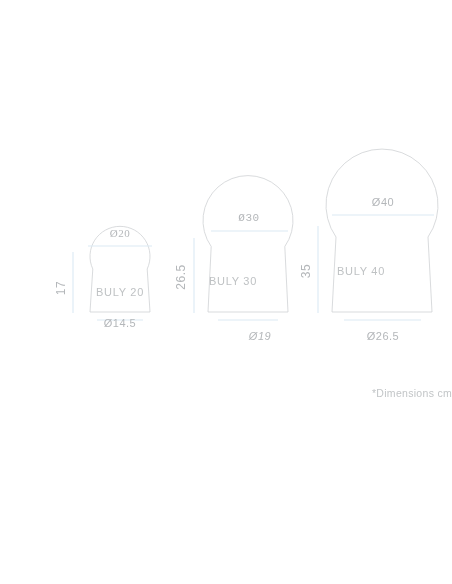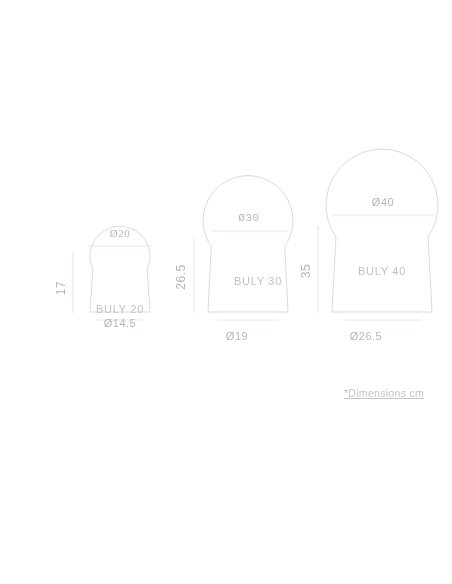--- a/index.html
+++ b/index.html
@@ -104,37 +104,37 @@
              L 432 312
              L 332 312
              Z" fill="none" stroke="#cfd2d4" stroke-width="0.8"></path>
     <line x1="332" y1="215" x2="434" y2="215" stroke="#dbe9f4" stroke-width="1.1"></line>
     <line x1="344" y1="320" x2="421" y2="320" stroke="#dbe9f4" stroke-width="1.1"></line>
     <line x1="318" y1="226" x2="318" y2="313" stroke="#dbe9f4" stroke-width="1.1"></line>
   </svg>
 
   <div class="lbl top-dim" style="left:120px; top:228px;font-family:Liberation Serif, serif;">Ø20</div>
 
-  <div class="lbl model-name" style="left:120px; top:309px;">BULY 20</div>
+  <div class="lbl model-name" style="left:120px; top:292px;">BULY 20</div>
 
   <div class="lbl bot-dim" style="left:120px; top:318px;">Ø14.5</div>
 
   <div class="lbl side-dim" style="left:61px; top:288px;">17</div>
 
   <div class="lbl top-dim" style="left:249px; top:213px;font-family:Liberation Mono, monospace;">Ø30</div>
 
-  <div class="lbl model-name" style="left:258px; top:281px;">BULY 30</div>
+  <div class="lbl model-name" style="left:233px; top:281px;">BULY 30</div>
 
-  <div class="lbl bot-dim" style="left:237px; top:331px;">Ø19</div>
+  <div class="lbl bot-dim" style="left:260px; top:331px;font-style:italic;">Ø19</div>
 
   <div class="lbl side-dim" style="left:181px; top:277px;">26.5</div>
 
   <div class="lbl top-dim" style="left:383px; top:197px;">Ø40</div>
 
-  <div class="lbl model-name" style="left:382px; top:271px;">BULY 40</div>
+  <div class="lbl model-name" style="left:361px; top:271px;">BULY 40</div>
 
-  <div class="lbl bot-dim" style="left:366px; top:331px;text-align:center;">Ø26.5</div>
+  <div class="lbl bot-dim" style="left:383px; top:331px;text-align:center;">Ø26.5</div>
 
   <div class="lbl side-dim" style="left:306px; top:271px;">35</div>
 
-  <div class="lbl footnote" style="left:424px; top:388px;text-decoration:underline;">*Dimensions cm</div>
+  <div class="lbl footnote" style="left:452px; top:388px;">*Dimensions cm</div>
 
 </div>
 
 </body></html>

